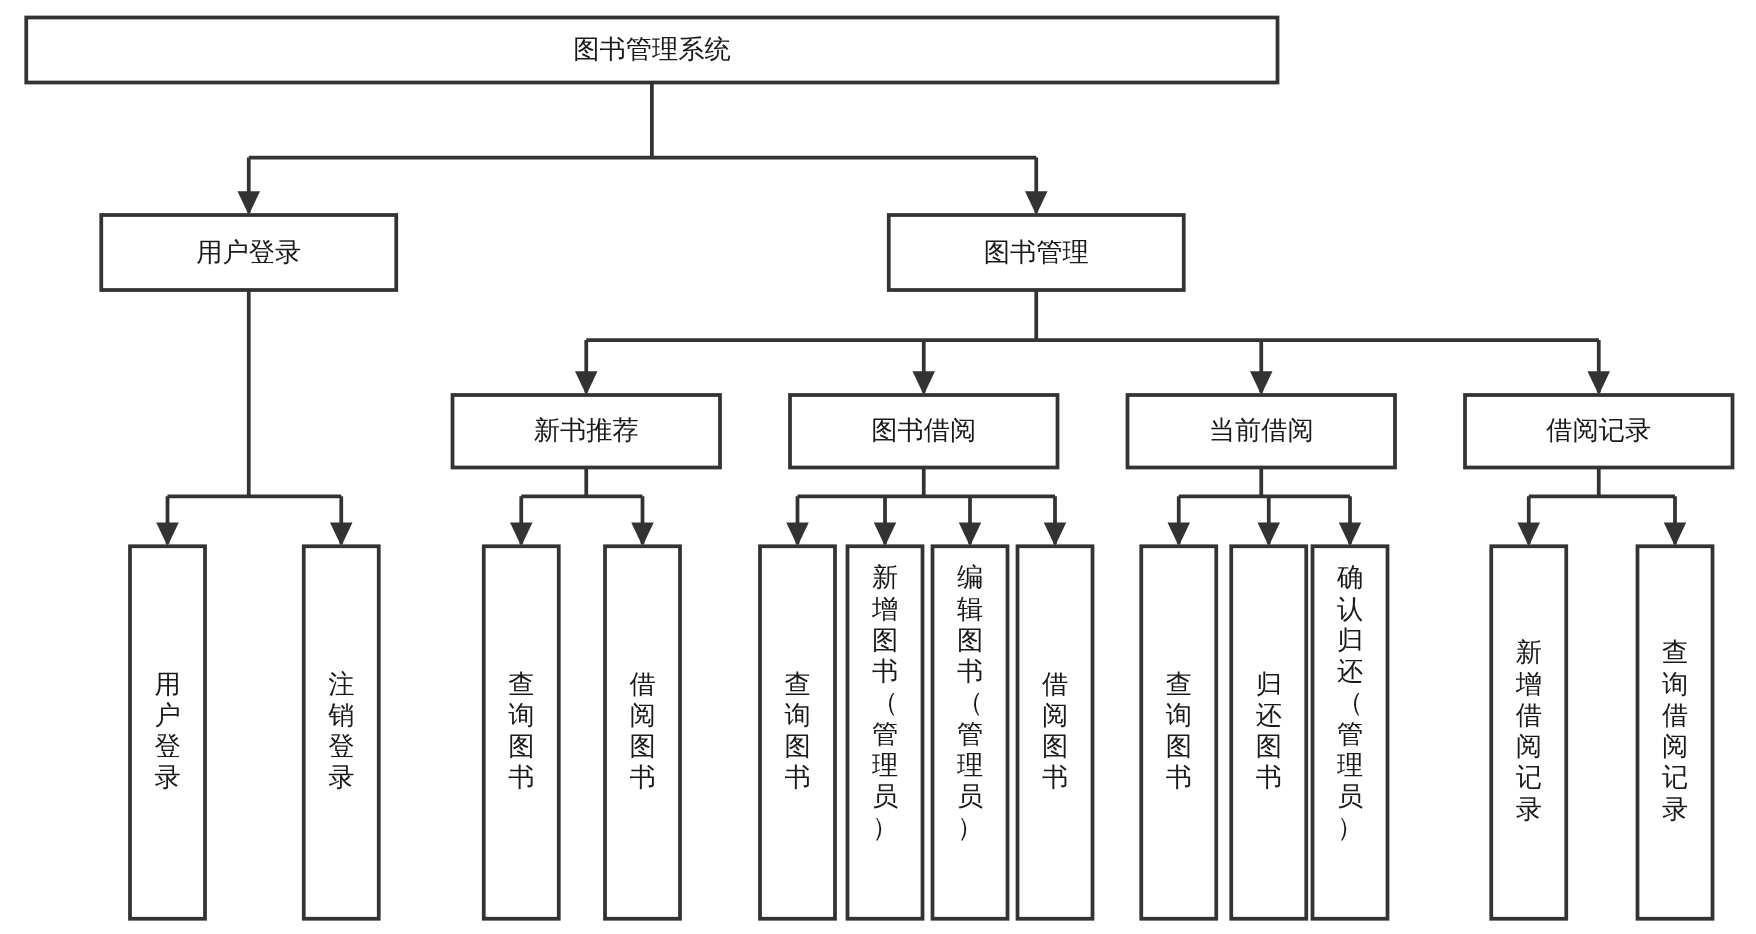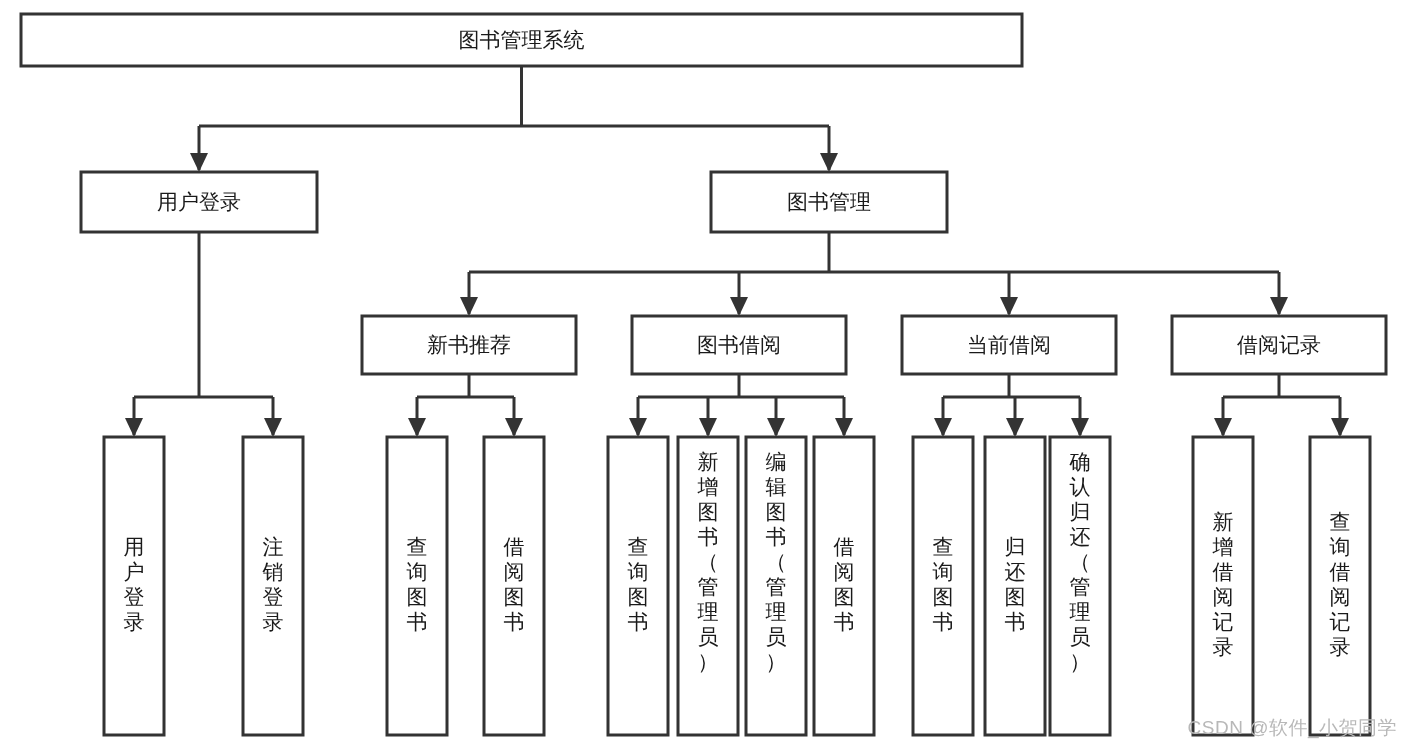--- a/index.html
+++ b/index.html
@@ -216,14 +216,13 @@
         <g>
           <rect x="1193" y="437" width="60" height="298" class="node-box"></rect>
           <text x="1223" class="node-label-v"><tspan x="1223" y="529">新</tspan><tspan x="1223" y="554">增</tspan><tspan x="1223" y="579">借</tspan><tspan x="1223" y="604">阅</tspan><tspan x="1223" y="629">记</tspan><tspan x="1223" y="654">录</tspan></text>
         </g>
         <g>
           <rect x="1310" y="437" width="60" height="298" class="node-box"></rect>
           <text x="1340" class="node-label-v"><tspan x="1340" y="529">查</tspan><tspan x="1340" y="554">询</tspan><tspan x="1340" y="579">借</tspan><tspan x="1340" y="604">阅</tspan><tspan x="1340" y="629">记</tspan><tspan x="1340" y="654">录</tspan></text>
         </g>
       </g>
   </svg>
-  <div class="watermark">CSDN @软件_小贺同学</div>
 </div>
 
 </body></html>

